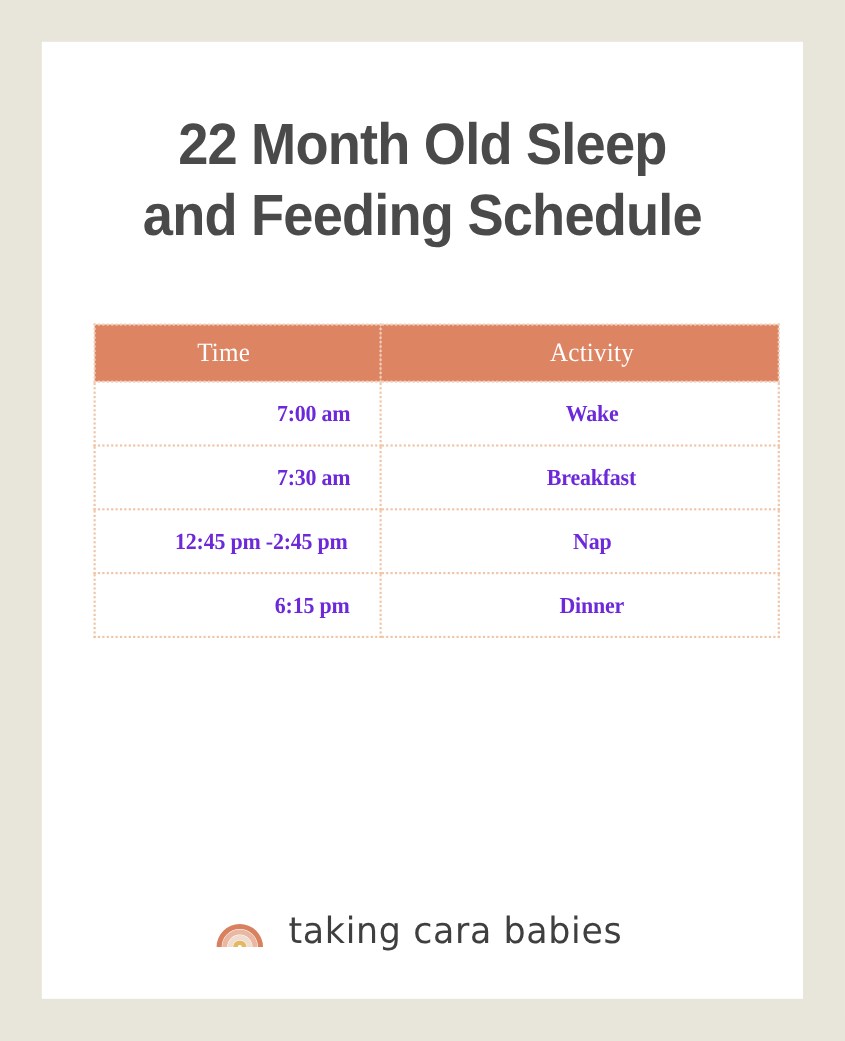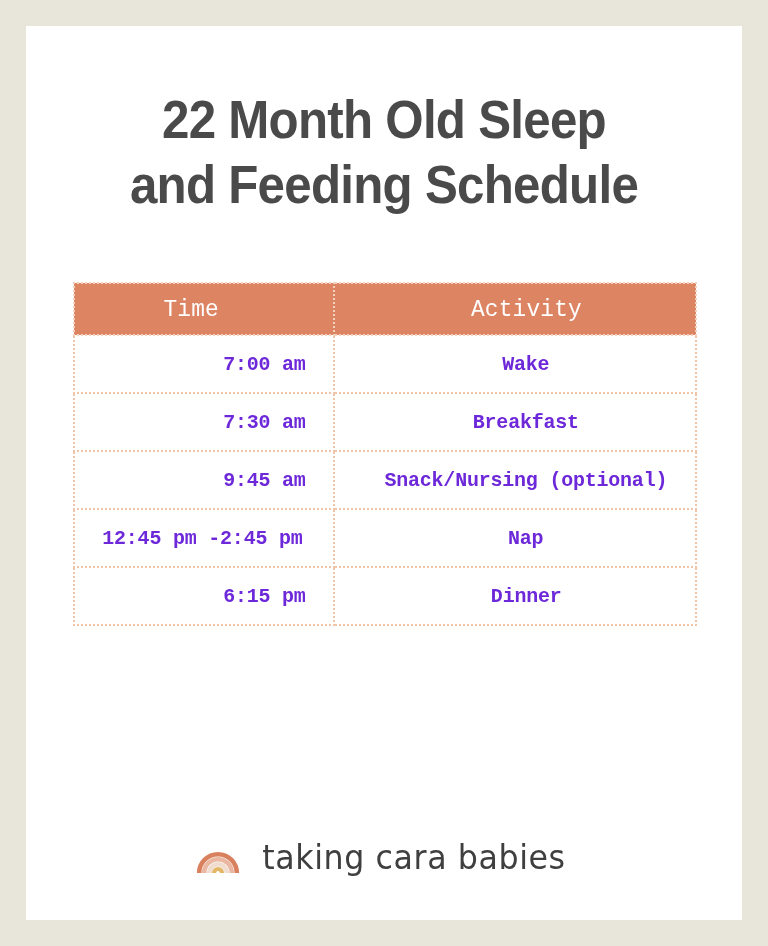--- a/index.html
+++ b/index.html
@@ -14,21 +14,21 @@
   body {
     background: #e8e5da;
     font-family: "Liberation Sans", sans-serif;
     -webkit-font-smoothing: antialiased;
   }
 
   
   .frame {
     width: 768px;
     height: 946px;
-    padding: 26px;
+    padding: 38px;
     background: #e8e5da;
   }
 
   .card {
     width: 100%;
     height: 100%;
     background: #ffffff;
     position: relative;
     display: flex;
     flex-direction: column;
@@ -58,21 +58,21 @@
     top: 256px;
     width: 622px;
     border-collapse: collapse;
     table-layout: fixed;
   }
 
   .schedule-table th,
   .schedule-table td {
     border: 2px dotted #efc5a9;
     vertical-align: middle;
-    font-family: Liberation Mono, monospace;
+    font-family: Liberation Serif, serif;
     font-weight: 700;
     margin-left: 36px;
   }
 
   
   .schedule-table thead th {
     background: #dd8463;
     color: #ffffff;
     height: 52px;
     font-size: 24px;
@@ -160,24 +160,20 @@
       <tbody>
         <tr>
           <td class="col-time"><span class="cell-inner">7:00 am</span></td>
           <td class="col-activity"><span class="cell-inner">Wake</span></td>
         </tr>
         <tr>
           <td class="col-time"><span class="cell-inner">7:30 am</span></td>
           <td class="col-activity"><span class="cell-inner">Breakfast</span></td>
         </tr>
         <tr>
-          <td class="col-time"><span class="cell-inner">9:45 am</span></td>
-          <td class="col-activity"><span class="cell-inner">Snack/Nursing (optional)</span></td>
-        </tr>
-        <tr>
           <td class="col-time"><span class="cell-inner">12:45 pm -2:45 pm</span></td>
           <td class="col-activity"><span class="cell-inner">Nap</span></td>
         </tr>
         <tr>
           <td class="col-time"><span class="cell-inner">6:15 pm</span></td>
           <td class="col-activity"><span class="cell-inner">Dinner</span></td>
         </tr>
       </tbody>
     </table>
 

